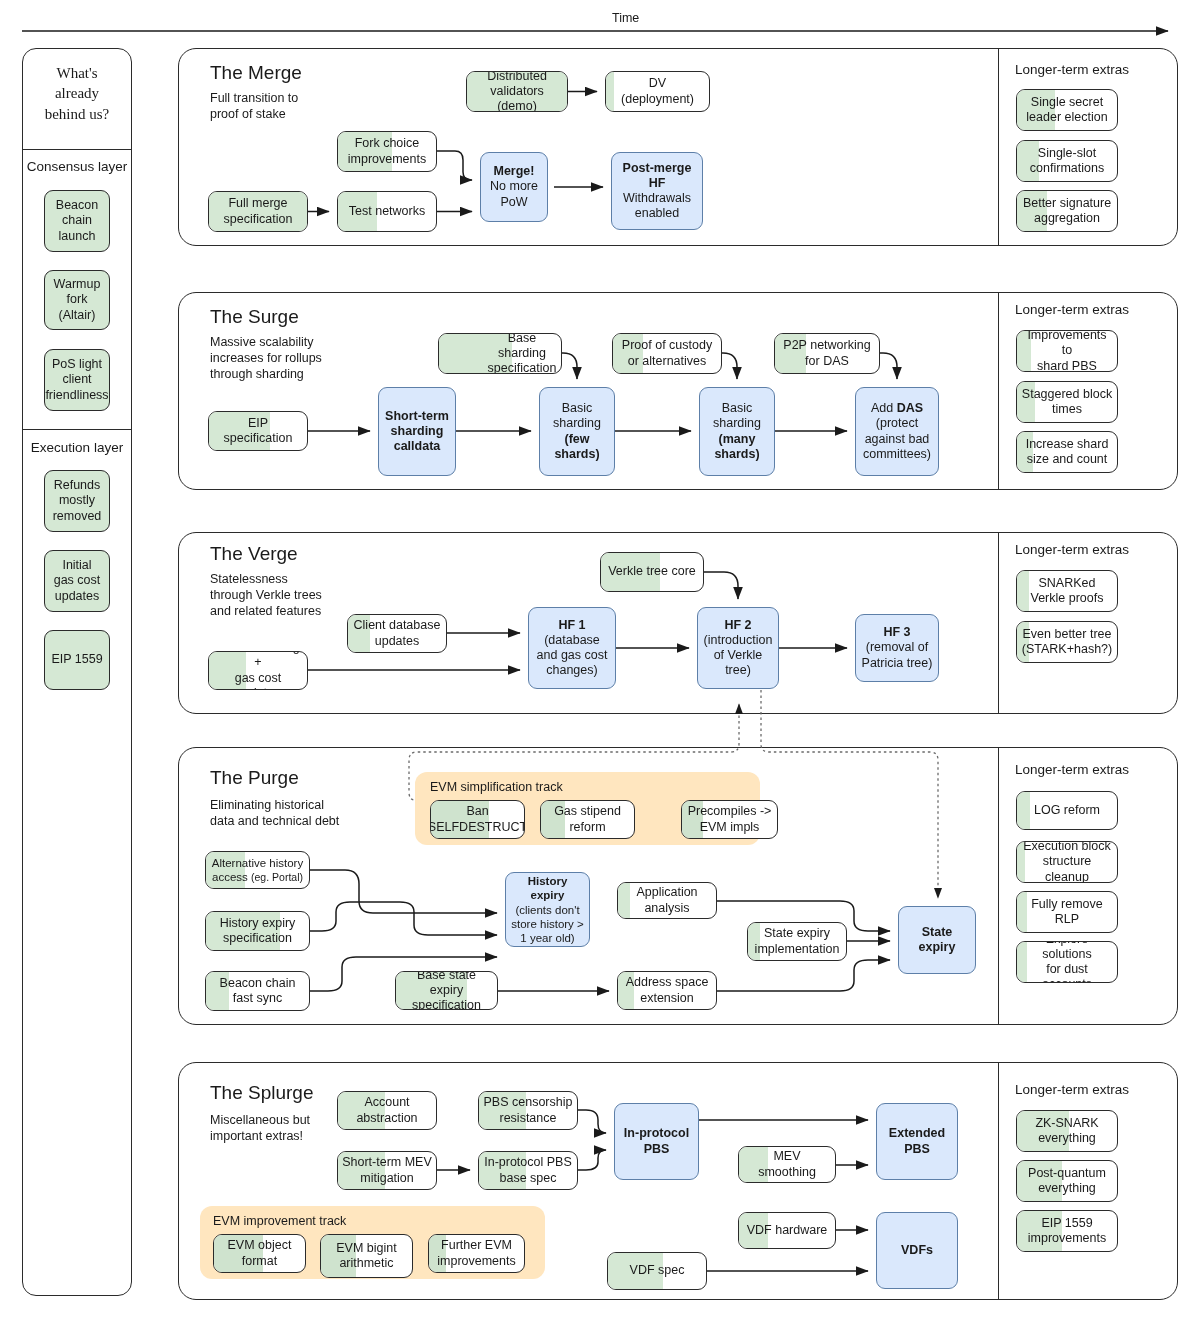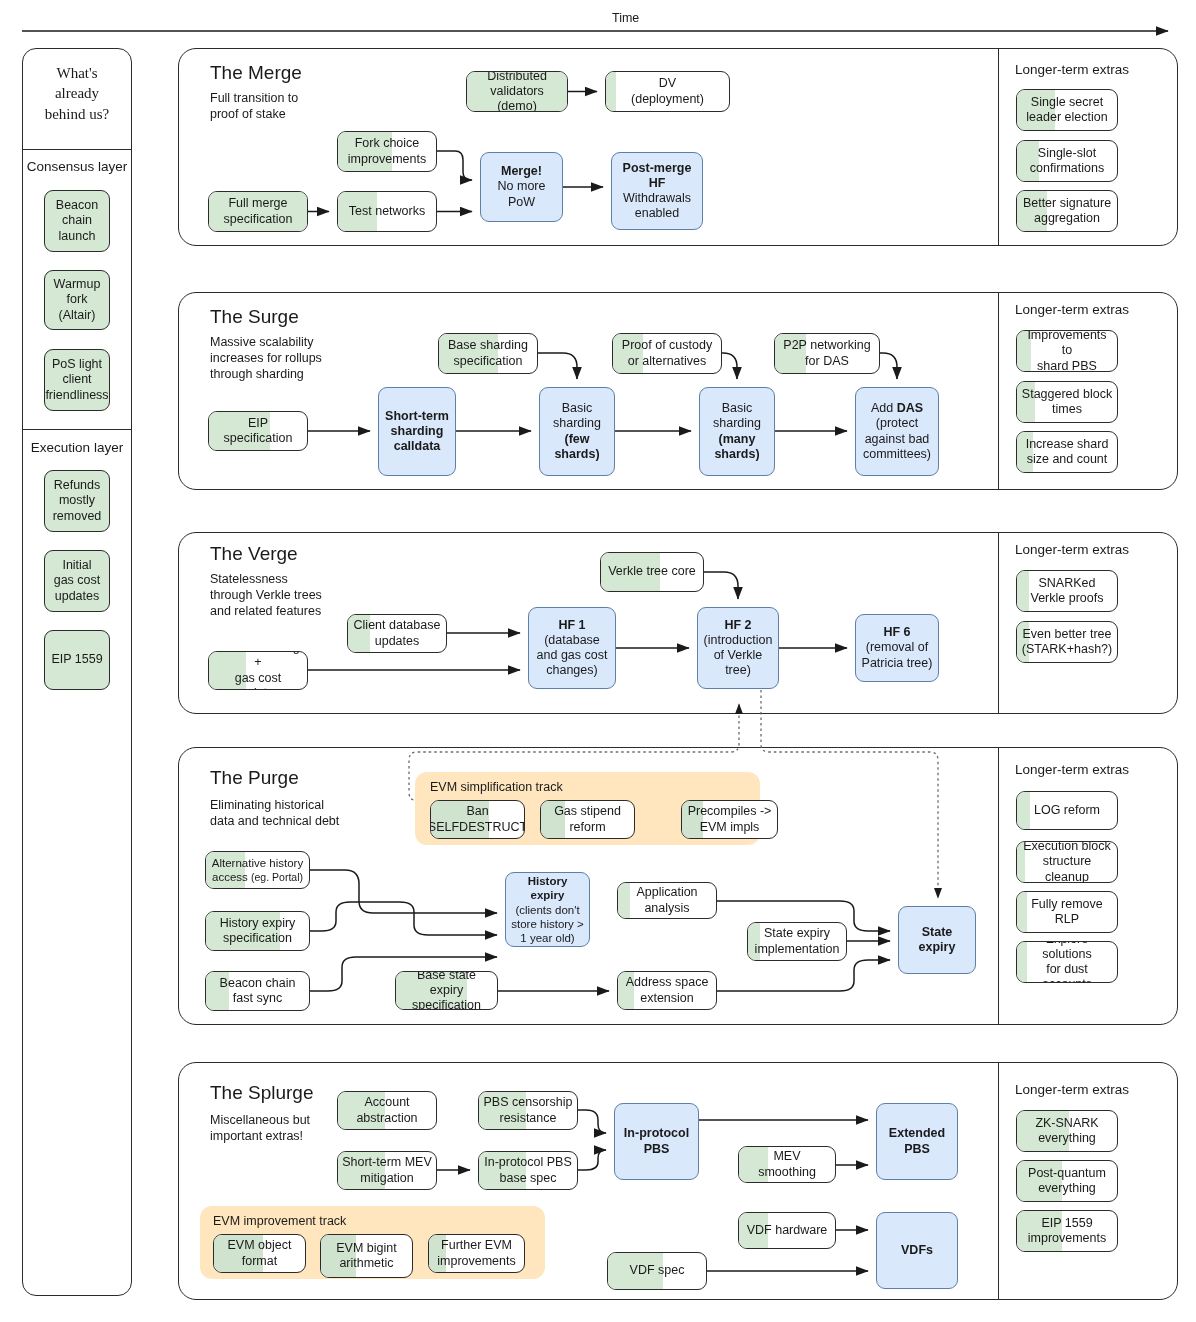--- a/index.html
+++ b/index.html
@@ -180,37 +180,37 @@
   <div class="panel" style="left:178px; top:48px; width:1000px; height:198px;"></div>
   <div class="panel-title" style="left:210px; top:62px;">The Merge</div>
   <div class="panel-sub" style="left:210px; top:90px; white-space:pre-line;">Full transition to<br>proof of stake</div>
   <div class="divider" style="left:998px; top:49px; height:196px;"></div>
   <div class="extras-title" style="left:1015px; top:62px;">Longer-term extras</div>
 
   <div class="box" style="left:466px; top:71px; width:102px; height:41px;">
     <span class="fill" style="width:100%"></span>
     <span class="txt">Distributed<br>validators (demo)</span>
   </div>
-  <div class="box" style="left:605px; top:71px; width:125px; height:41px;">
+  <div class="box" style="left:605px; top:71px; width:105px; height:41px;">
     <span class="fill" style="width:8%"></span>
     <span class="txt">DV<br>(deployment)</span>
   </div>
   <div class="box" style="left:337px; top:131px; width:100px; height:41px;">
     <span class="fill" style="width:55%"></span>
     <span class="txt">Fork choice<br>improvements</span>
   </div>
   <div class="box" style="left:208px; top:191px; width:100px; height:41px;">
     <span class="fill" style="width:100%"></span>
     <span class="txt">Full merge<br>specification</span>
   </div>
   <div class="box" style="left:337px; top:191px; width:100px; height:41px;">
     <span class="fill" style="width:40%"></span>
     <span class="txt">Test networks</span>
   </div>
-  <div class="box blue" style="left:480px; top:152px; width:83px; height:70px;">
+  <div class="box blue" style="left:480px; top:152px; width:68px; height:70px;">
     <span class="txt"><b>Merge!</b><br>No more<br>PoW</span>
   </div>
   <div class="box blue" style="left:611px; top:152px; width:92px; height:78px;">
     <span class="txt"><b>Post-merge</b><br><b>HF</b><br>Withdrawals<br>enabled</span>
   </div>
 
   <div class="box" style="left:1016px; top:89px; width:102px; height:42px;">
     <span class="fill" style="width:38%"></span>
     <span class="txt">Single secret<br>leader election</span>
   </div>
@@ -222,21 +222,21 @@
     <span class="fill" style="width:30%"></span>
     <span class="txt">Better signature<br>aggregation</span>
   </div>
 
   <div class="panel" style="left:178px; top:292px; width:1000px; height:198px;"></div>
   <div class="panel-title" style="left:210px; top:306px;">The Surge</div>
   <div class="panel-sub" style="left:210px; top:334px; white-space:pre-line;">Massive scalability<br>increases for rollups<br>through sharding</div>
   <div class="divider" style="left:998px; top:293px; height:196px;"></div>
   <div class="extras-title" style="left:1015px; top:302px;">Longer-term extras</div>
 
-  <div class="box" style="left:438px; top:333px; width:100px; height:41px;">
+  <div class="box" style="left:438px; top:333px; width:124px; height:41px;padding-left:48px;">
     <span class="fill" style="width:60%"></span>
     <span class="txt">Base sharding<br>specification</span>
   </div>
   <div class="box" style="left:612px; top:333px; width:110px; height:41px;">
     <span class="fill" style="width:28%"></span>
     <span class="txt">Proof of custody<br>or alternatives</span>
   </div>
   <div class="box" style="left:774px; top:333px; width:106px; height:41px;">
     <span class="fill" style="width:30%"></span>
     <span class="txt">P2P networking<br>for DAS</span>
@@ -289,21 +289,21 @@
     <span class="fill" style="width:38%"></span>
     <span class="txt">Code chunking +<br>gas cost updates</span>
   </div>
   <div class="box blue" style="left:528px; top:607px; width:88px; height:82px;">
     <span class="txt"><b>HF 1</b><br>(database<br>and gas cost<br>changes)</span>
   </div>
   <div class="box blue" style="left:697px; top:607px; width:82px; height:82px;">
     <span class="txt"><b>HF 2</b><br>(introduction<br>of Verkle<br>tree)</span>
   </div>
   <div class="box blue" style="left:855px; top:614px; width:84px; height:68px;">
-    <span class="txt"><b>HF 6</b><br>(removal of<br>Patricia tree)</span>
+    <span class="txt"><b>HF 3</b><br>(removal of<br>Patricia tree)</span>
   </div>
 
   <div class="box" style="left:1016px; top:570px; width:102px; height:42px;">
     <span class="fill" style="width:12%"></span>
     <span class="txt">SNARKed<br>Verkle proofs</span>
   </div>
   <div class="box" style="left:1016px; top:621px; width:102px; height:42px;">
     <span class="fill" style="width:12%"></span>
     <span class="txt">Even better tree<br>(STARK+hash?)</span>
   </div>

